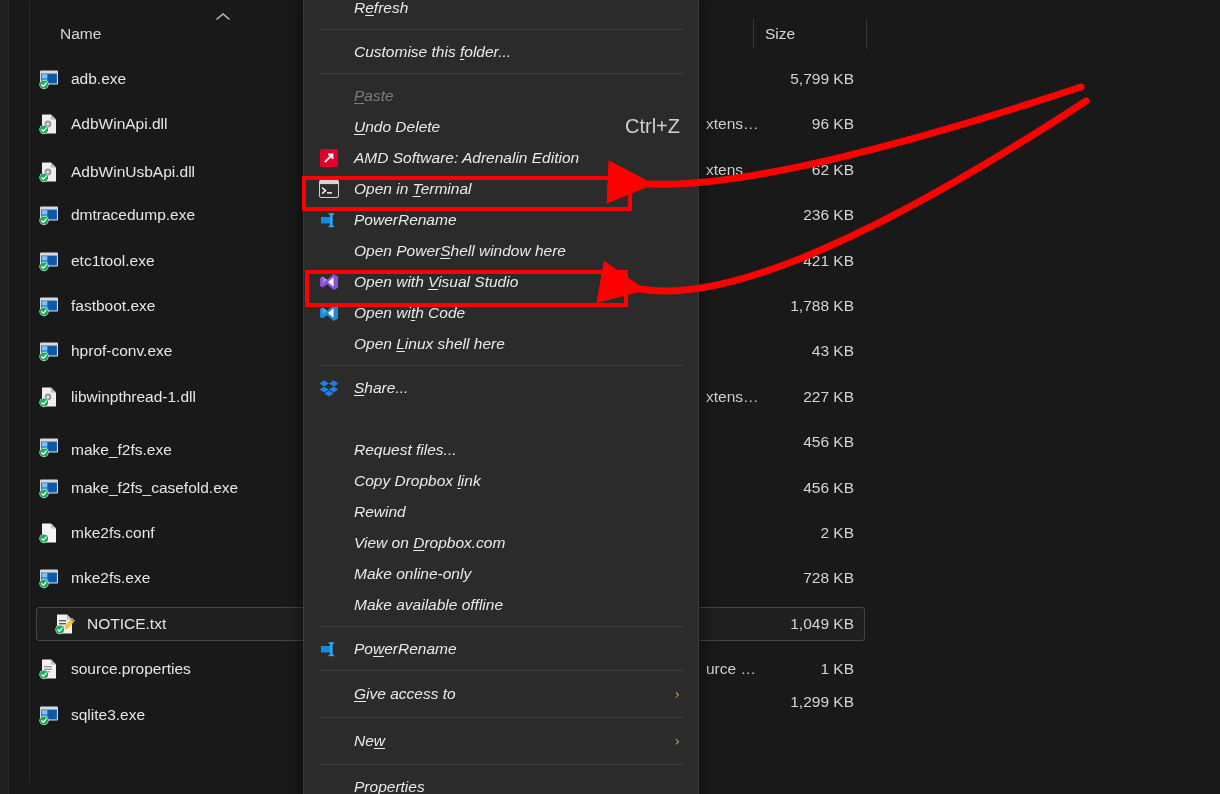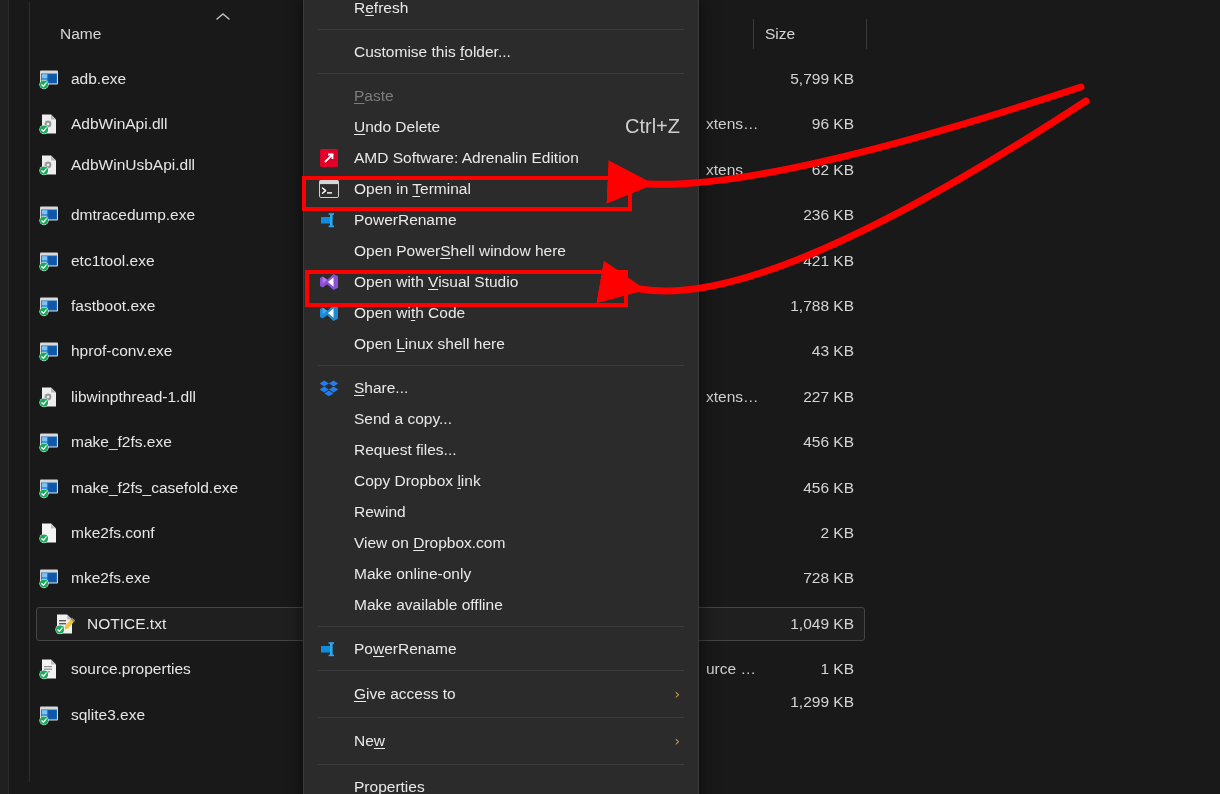--- a/index.html
+++ b/index.html
@@ -158,21 +158,21 @@
   }
   .mi .mi-icon {
     width: 22px; height: 22px;
     flex: 0 0 22px;
     margin-right: 14px;
     display: flex;
     align-items: center;
     justify-content: center;
   }
   .mi .mi-icon svg { display: block; }
-  .mi .mi-label { flex: 1 1 auto; }
+  .mi .mi-label { flex: 1 1 auto; font-style: italic; }
   .mi.disabled .mi-label { color: #7d7d7d; }
   .mi .mi-accel {
     color: #cfcfcf;
     font-size: 20px;
     margin-right: 18px;
   }
   .mi .mi-chevron {
     color: #c79a5a;
     font-size: 14px;
     margin-right: 18px;
@@ -249,21 +249,21 @@
       <circle cx="11" cy="12" r="1.3" fill="#eeeeee"></circle>
       <circle cx="7" cy="17.6" r="4.6" fill="#ffffff"></circle>
       <circle cx="7" cy="17.6" r="4.1" fill="#1aa85a"></circle>
       <path d="M4.9 17.7 L6.4 19.3 L9.2 15.9" stroke="#ffffff" stroke-width="1.3" fill="none" stroke-linecap="round" stroke-linejoin="round"></path>
     </svg>
             </span>
             <span class="fname">AdbWinApi.dll</span>
           </div>
           <div class="ftype" style="top: 107.4px;">xtens…</div>
           <div class="fsize" style="top: 107.4px; left: 735px;">96 KB</div>
-          <div class="file-row" style="top: 148px;">
+          <div class="file-row" style="top: 155px;">
             <span class="ficon">
               <svg width="24" height="24" viewBox="0 0 24 24">
       <path d="M5 2.5 h9 l5 5 v14 h-14 z" fill="#eeeeee"></path>
       <path d="M14 2.5 l5 5 h-5 z" fill="#b9b9b9"></path>
       <circle cx="11" cy="12" r="3.4" fill="#9a9a9a"></circle>
       <circle cx="11" cy="12" r="1.3" fill="#eeeeee"></circle>
       <circle cx="7" cy="17.6" r="4.6" fill="#ffffff"></circle>
       <circle cx="7" cy="17.6" r="4.1" fill="#1aa85a"></circle>
       <path d="M4.9 17.7 L6.4 19.3 L9.2 15.9" stroke="#ffffff" stroke-width="1.3" fill="none" stroke-linecap="round" stroke-linejoin="round"></path>
     </svg>
@@ -345,21 +345,21 @@
       <circle cx="11" cy="12" r="1.3" fill="#eeeeee"></circle>
       <circle cx="7" cy="17.6" r="4.6" fill="#ffffff"></circle>
       <circle cx="7" cy="17.6" r="4.1" fill="#1aa85a"></circle>
       <path d="M4.9 17.7 L6.4 19.3 L9.2 15.9" stroke="#ffffff" stroke-width="1.3" fill="none" stroke-linecap="round" stroke-linejoin="round"></path>
     </svg>
             </span>
             <span class="fname">libwinpthread-1.dll</span>
           </div>
           <div class="ftype" style="top: 379.8px;">xtens…</div>
           <div class="fsize" style="top: 379.8px; left: 735px;">227 KB</div>
-          <div class="file-row" style="top: 425.2px;">
+          <div class="file-row" style="top: 425.2px; align-items: flex-end;">
             <span class="ficon">
               <svg width="24" height="24" viewBox="0 0 24 24">
       <rect x="3" y="3.5" width="18" height="14" rx="1" fill="#d9d9d9"></rect>
       <rect x="4" y="6.5" width="16" height="10" fill="#1b6fc4"></rect>
       <rect x="4.8" y="7.2" width="5.4" height="4.2" fill="#7fc3f5"></rect>
       <rect x="11.2" y="7.2" width="8" height="8.6" fill="#0f58a8"></rect>
       <rect x="4.8" y="12.2" width="5.4" height="3.6" fill="#4ba3ea"></rect>
       <circle cx="7" cy="17.6" r="4.6" fill="#ffffff"></circle>
       <circle cx="7" cy="17.6" r="4.1" fill="#1aa85a"></circle>
       <path d="M4.9 17.7 L6.4 19.3 L9.2 15.9" stroke="#ffffff" stroke-width="1.3" fill="none" stroke-linecap="round" stroke-linejoin="round"></path>
@@ -556,21 +556,20 @@
       <path d="M14.6 1.5 L9.9 4.5 L14.6 7.5 L19.3 4.5 Z" fill="#1f7cf2"></path>
       <path d="M0.6 10.5 L5.2 7.5 L9.9 10.5 L5.2 13.5 Z" fill="#1f7cf2"></path>
       <path d="M9.9 10.5 L14.6 7.5 L19.3 10.5 L14.6 13.5 Z" fill="#1f7cf2"></path>
       <path d="M5.2 14.5 L9.9 11.5 L14.6 14.5 L9.9 17.2 Z" fill="#1f7cf2"></path>
     </svg>
           </span>
           <span class="mi-label"><u class="acc">S</u>hare...</span>
         </div>
         <div class="mi">
           <span class="mi-icon"></span>
-          <span class="mi-label">Send a copy...</span>
         </div>
         <div class="mi">
           <span class="mi-icon"></span>
           <span class="mi-label">Request files...</span>
         </div>
         <div class="mi">
           <span class="mi-icon"></span>
           <span class="mi-label">Copy Dropbox <u class="acc">l</u>ink</span>
         </div>
         <div class="mi">

